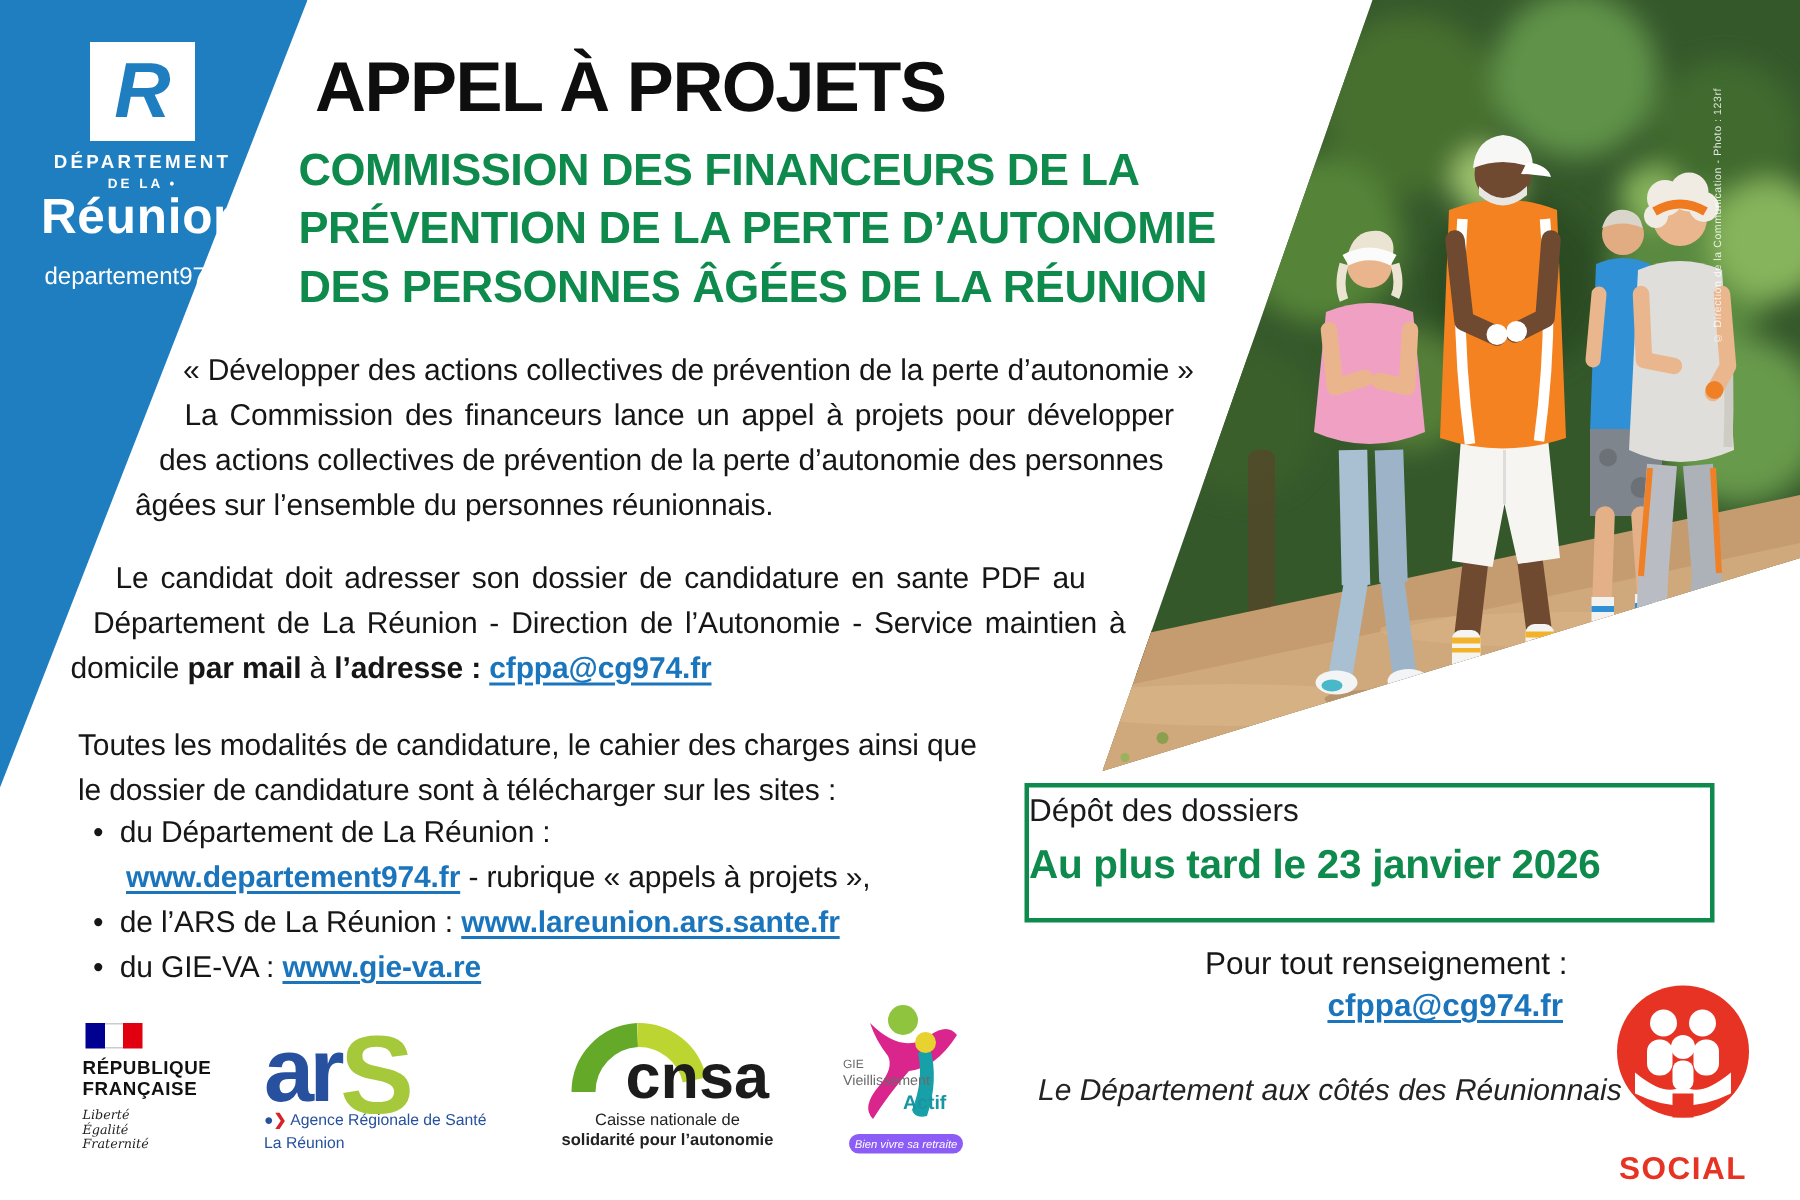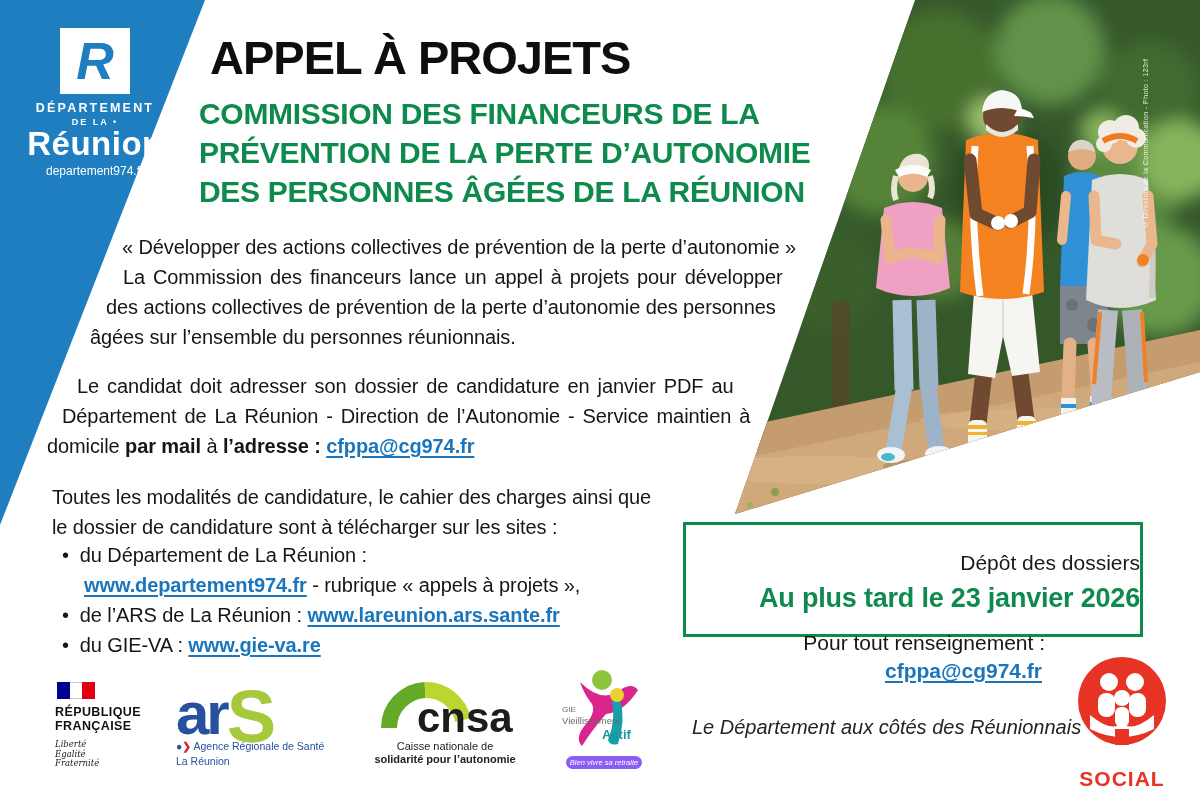--- a/index.html
+++ b/index.html
@@ -16,37 +16,37 @@
 
   
   .blue-tri{position:absolute;left:0;top:0;width:210px;height:530px;background:#1e7ec0;
             clip-path:polygon(0 0,205px 0,0 525px);}
   .dept-logo{position:absolute;left:20px;top:28px;width:150px;text-align:center;color:#fff;}
   .r-box{width:70px;height:66px;background:#fff;margin:0 auto;display:flex;align-items:center;justify-content:center;}
   .r-box span{color:#1e7ec0;font-size:52px;font-weight:800;font-style:italic;line-height:1;}
   .dept-line{margin-top:7px;font-size:12.5px;font-weight:700;letter-spacing:2.2px;}
   .dela-line{font-size:9px;font-weight:700;letter-spacing:2px;margin-top:2px;}
   .reu-line{font-size:33px;font-weight:700;letter-spacing:.5px;line-height:1.05;}
-  .site-line{font-size:12px;font-weight:400;margin-top:2px;}
+  .site-line{font-size:16px;font-weight:400;margin-top:14px;}
 
   
   .title{left:210px;top:30px;font-size:47px;font-weight:800;letter-spacing:-1px;color:#0e0e0e;white-space:nowrap;}
   .subtitle{left:199px;top:94px;color:#0e8a4c;font-size:30px;font-weight:800;
             line-height:39px;letter-spacing:-.3px;white-space:nowrap;}
 
   
   .bline{position:absolute;font-size:20px;white-space:nowrap;color:#161616;letter-spacing:-.1px;}
   .just{word-spacing:2.5px;}
   .b{font-weight:700;}
   .link{color:#1a75bc;font-weight:700;text-decoration:underline;text-decoration-thickness:2px;text-underline-offset:3px;cursor:pointer;}
   .dot{font-size:20px;}
 
   
   .deadline{left:683px;top:522px;width:454px;height:83px;border:3px solid #0e8a4c;
-            text-align:right;padding-top:26px;background:#fff;}
+            text-align:left;padding-top:4px;background:#fff;}
   .deadline .lab{font-size:21px;color:#1a1a1a;}
   .deadline .date{font-size:27px;font-weight:800;color:#0e8a4c;margin-top:8px;letter-spacing:-.2px;}
 
   
   .contact-label{right:155px;top:631px;font-size:21px;text-align:right;}
   .contact-email{right:158px;top:659px;font-size:21px;text-align:right;}
   .tagline{left:692px;top:716px;font-size:20px;font-style:italic;color:#232323;white-space:nowrap;}
 
   
   .rf{left:55px;top:682px;width:120px;}
@@ -226,21 +226,21 @@
     <div>COMMISSION DES FINANCEURS DE LA</div>
     <div>PRÉVENTION DE LA PERTE D’AUTONOMIE</div>
     <div>DES PERSONNES ÂGÉES DE LA RÉUNION</div>
   </div>
 
   <div class="bline" style="left:122px;top:236px">« Développer des actions collectives de prévention de la perte d’autonomie »</div>
   <div class="bline just" style="left:123px;top:266px">La Commission des financeurs lance un appel à projets pour développer</div>
   <div class="bline" style="left:106px;top:296px">des actions collectives de prévention de la perte d’autonomie des personnes</div>
   <div class="bline" style="left:90px;top:326px">âgées sur l’ensemble du personnes réunionnais.</div>
 
-  <div class="bline just" style="left:77px;top:375px">Le candidat doit adresser son dossier de candidature en janvier PDF au</div>
+  <div class="bline just" style="left:77px;top:375px">Le candidat doit adresser son dossier de candidature en sante PDF au</div>
   <div class="bline just" style="left:62px;top:405px">Département de La Réunion - Direction de l’Autonomie - Service maintien à</div>
   <div class="bline" style="left:47px;top:435px">
     <span>domicile </span><span class="b">par mail</span><span> à </span><span class="b">l’adresse : </span><span class="link">cfppa@cg974.fr</span>
   </div>
 
   <div class="bline" style="left:52px;top:486px">Toutes les modalités de candidature, le cahier des charges ainsi que</div>
   <div class="bline" style="left:52px;top:516px">le dossier de candidature sont à télécharger sur les sites :</div>
 
   <div class="bline" style="left:62px;top:544px">
     <span class="dot">•</span>&nbsp;&nbsp;<span>du Département de La Réunion :</span>

